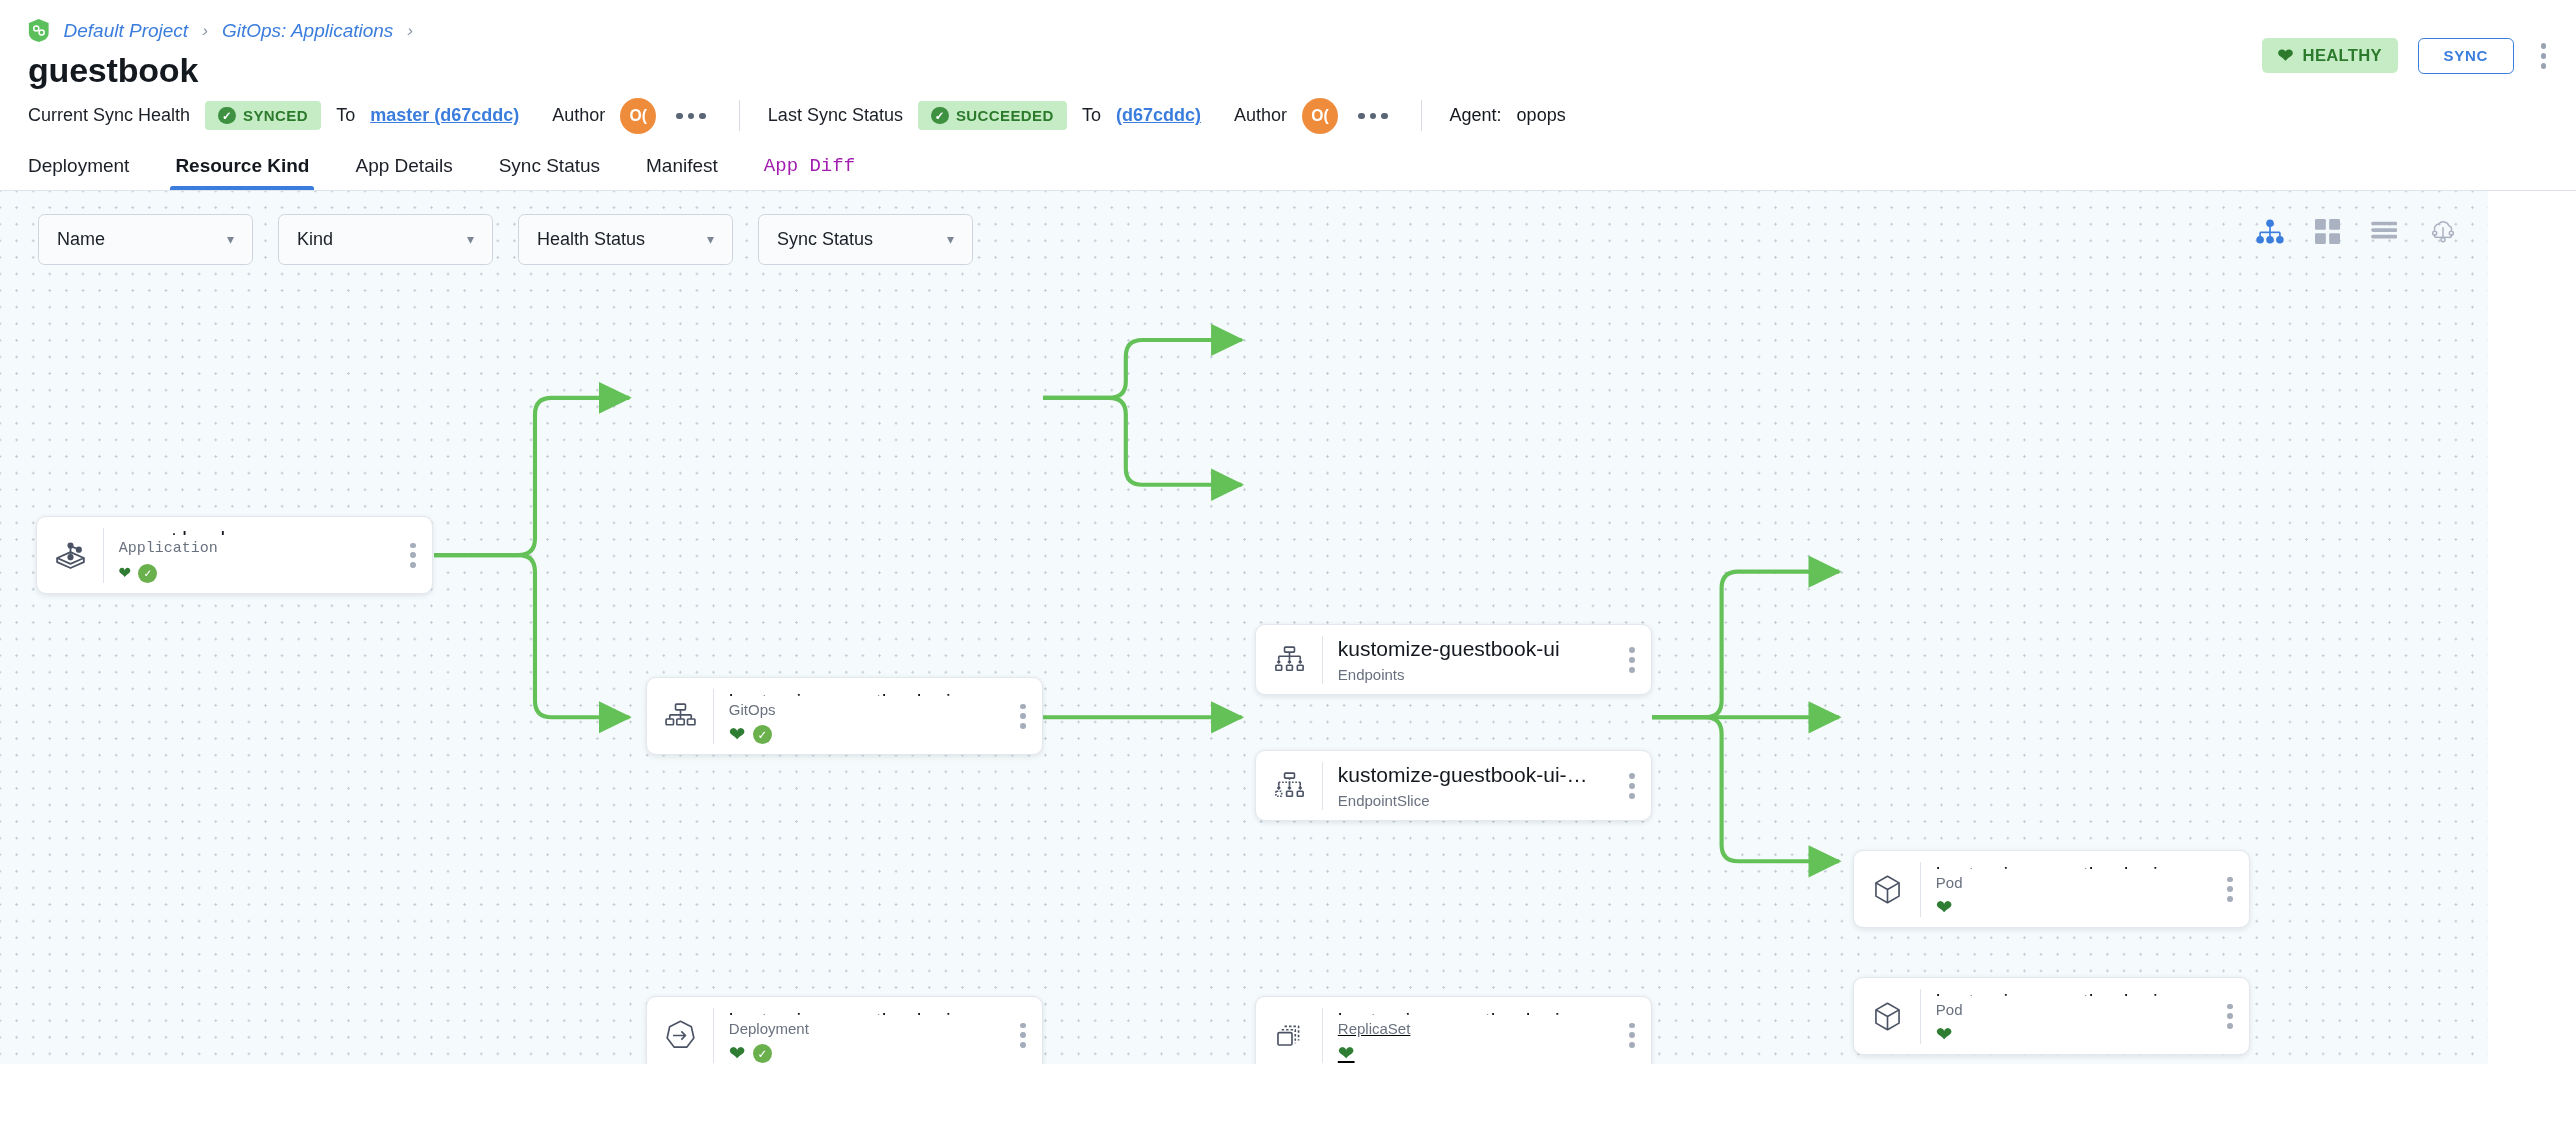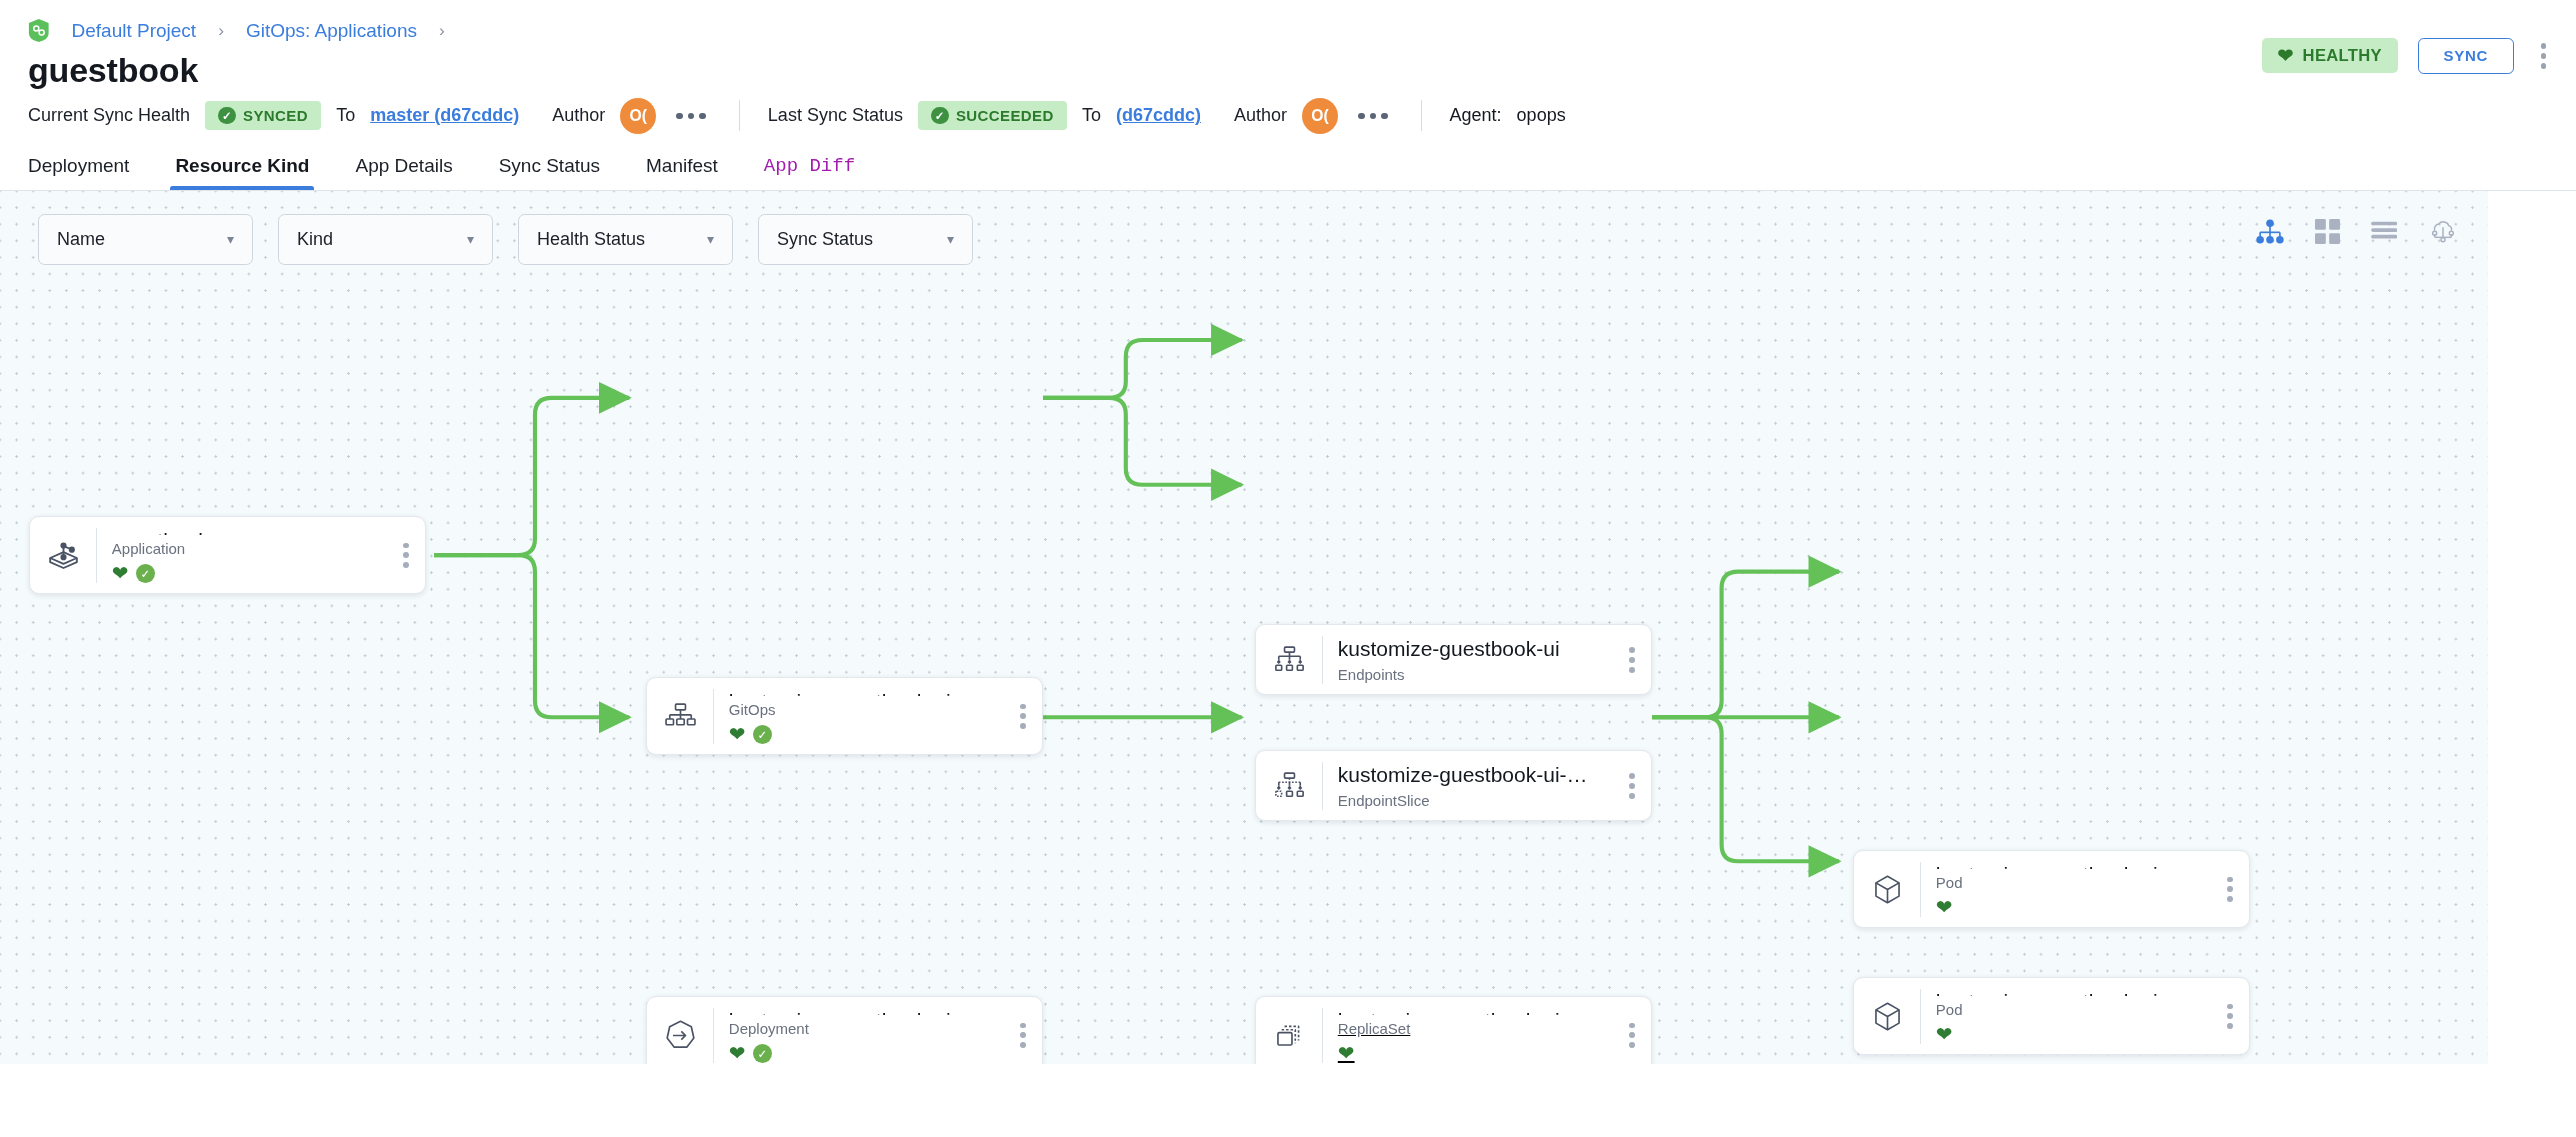--- a/index.html
+++ b/index.html
@@ -14,23 +14,24 @@
   .app-header {
     position: relative;
     width: 2576px;
     background: #ffffff;
     padding: 18px 28px 0 28px;
   }
 
   .breadcrumb {
     display: flex;
     align-items: center;
-    gap: 22px;
+    gap: 14px;
     height: 25px;
     font-size: 19px;
+    font-style: italic;
   }
   .bc-logo {
     width: 21.5px; height: 23px;
     flex: 0 0 auto;
     display: block;
   }
   .bc-link {
     color: #3b7ddd;
     font-size: 19px;
     text-decoration: none;
@@ -466,21 +467,21 @@
       <path d="M1996 636 H 2060 Q2080 636 2080 616 V 480 Q2080 460 2100 460 H 2222"></path>
 
       <path d="M1996 636 H 2222"></path>
 
       <path d="M1996 636 H 2060 Q2080 636 2080 656 V 790 Q2080 810 2100 810 H 2222"></path>
     </g>
   </svg>
 
   <div class="graph-layer">
 
-    <div class="node" style="left:29px; top:325px; width:397px; height:78px;">
+    <div class="node" style="left:36px; top:325px; width:397px; height:78px;font-family:Liberation Mono, monospace;">
       <div class="node-icon">
         <svg width="35" height="35" viewBox="0 0 42 42" fill="none" stroke="#4a5264" stroke-width="2.2" stroke-linejoin="round">
           <path d="M5 24 L21 17 L37 24 L21 31 Z"></path>
           <path d="M5 24 v5 l16 7 16-7 v-5"></path>
           <circle cx="21" cy="23" r="2.6" fill="#4a5264"></circle>
           <circle cx="21" cy="9" r="2.6" fill="#4a5264"></circle>
           <circle cx="31" cy="14" r="2.6" fill="#4a5264"></circle>
           <path d="M21 11.6 v8.8 M23.2 10.6 L29 12.9"></path>
         </svg>
       </div>

